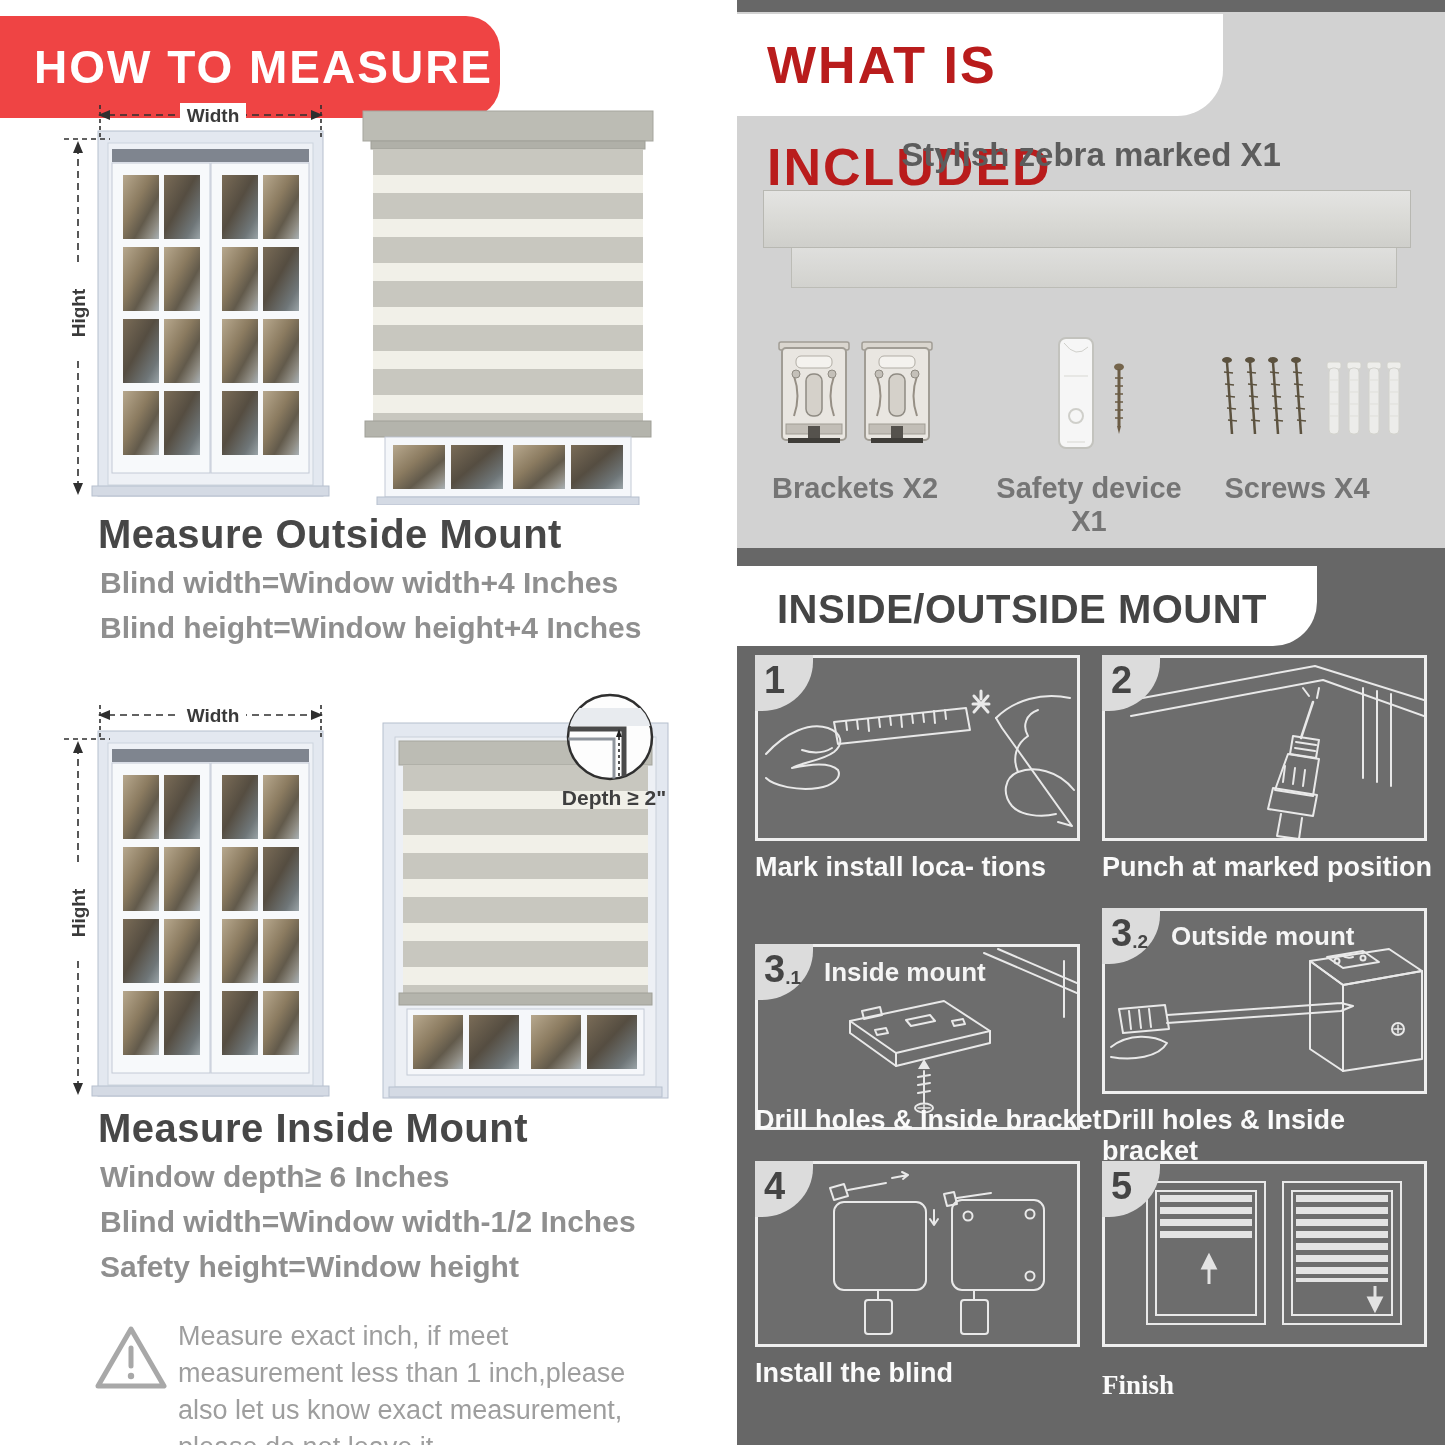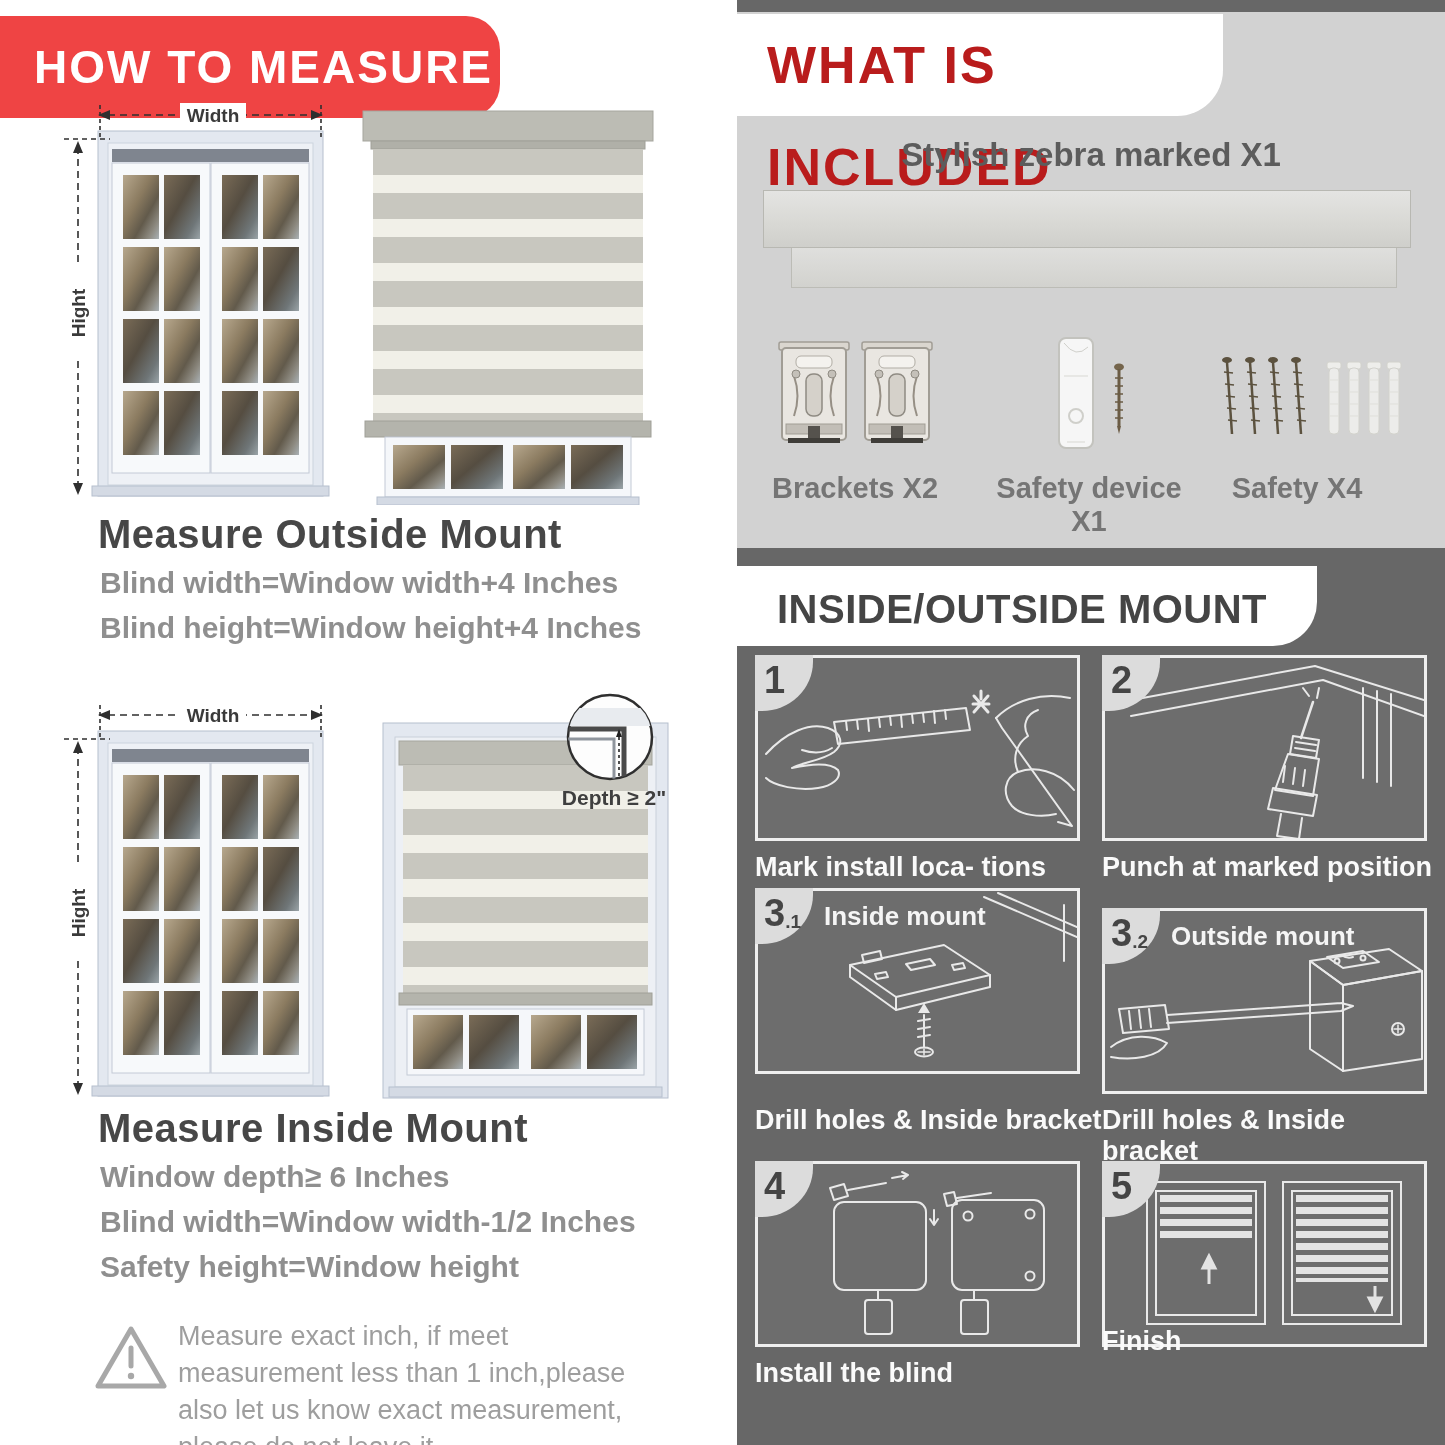--- a/index.html
+++ b/index.html
@@ -348,21 +348,21 @@
         <g transform="translate(652,30)">
             <rect x="-2" y="0" width="14" height="7" rx="2" fill="#f3f3f0" fill-opacity="0.85" stroke="#d2d2cc"></rect>
             <rect x="0" y="6" width="10" height="66" rx="4" fill="#f3f3f0" fill-opacity="0.8" stroke="#d2d2cc"></rect>
             <path d="M0,18 h10 M0,30 h10 M0,42 h10 M0,54 h10" stroke="#dfdfda"></path>
           </g>
       </g>
     </svg>
 
     <div class="abs inc-label" style="left:18px;width:200px;">Brackets X2</div>
     <div class="abs inc-label" style="left:242px;width:220px;">Safety device X1</div>
-    <div class="abs inc-label" style="left:470px;width:180px;">Safety X4</div>
+    <div class="abs inc-label" style="left:470px;width:180px;">Screws X4</div>
 
     <div class="abs hdr-mount">INSIDE/OUTSIDE MOUNT</div>
 
     <div class="abs step-panel" style="left:18px;top:655px;">
       <div class="badge">
         <span class="num">1</span><span class="sub"></span>
       </div>
       <svg class="step-svg" viewBox="0 0 319 180">
         <g stroke="#e9e9e9" stroke-width="2" fill="none" stroke-linecap="round" stroke-linejoin="round">
           <path d="M76,64 L208,50 L212,72 L80,86 Z"></path>
@@ -391,21 +391,21 @@
           <path d="M188,78 L214,82 L211,100 L185,96 Z M191,84 l20,3 M190,90 l20,3"></path>
           <path d="M183,96 L214,101 L208,138 L170,132 Z"></path>
           <path d="M168,130 L212,137 L208,158 L163,151 Z"></path>
           <path d="M180,108 l-2,16 M190,110 l-2,16 M200,112 l-2,16"></path>
           <path d="M176,156 L172,178 L194,181 L197,160"></path>
         </g>
       </svg>
     </div>
     <div class="abs caption" style="left:365px;top:852px;">Punch at  marked position</div>
 
-    <div class="abs step-panel" style="left:18px;top:888px;">
+    <div class="abs step-panel" style="left:18px;top:944px;">
       <div class="badge">
         <span class="num">3</span><span class="sub">.1</span>
       </div>
       <div class="step-title">Inside mount</div>
       <svg class="step-svg" viewBox="0 0 319 180">
         <g stroke="#e9e9e9" stroke-width="2" fill="none" stroke-linecap="round" stroke-linejoin="round">
           <path d="M226,6 L319,46 M240,2 L319,36 M306,14 V70"></path>
           <path d="M92,74 L186,54 L232,84 L138,106 Z"></path>
           <path d="M138,106 V119 L232,96 V84"></path>
           <path d="M92,74 V86 L138,119"></path>
@@ -494,15 +494,15 @@
             <rect x="191" y="114" width="92" height="4"></rect>
         </g>
         <g stroke="#e3e3e3" stroke-width="3" fill="#e3e3e3">
           <line x1="104" y1="120" x2="104" y2="102"></line>
           <polygon points="104,92 98,104 110,104"></polygon>
           <line x1="270" y1="122" x2="270" y2="136"></line>
           <polygon points="270,146 264,134 276,134"></polygon>
         </g>
       </svg>
     </div>
-    <div class="abs caption" style="left:365px;top:1326px;">Finish</div>
+    <div class="abs caption" style="left:365px;top:1370px;font-family:Liberation Serif, serif;">Finish</div>
   </div>
 </div>
 
 </body></html>

